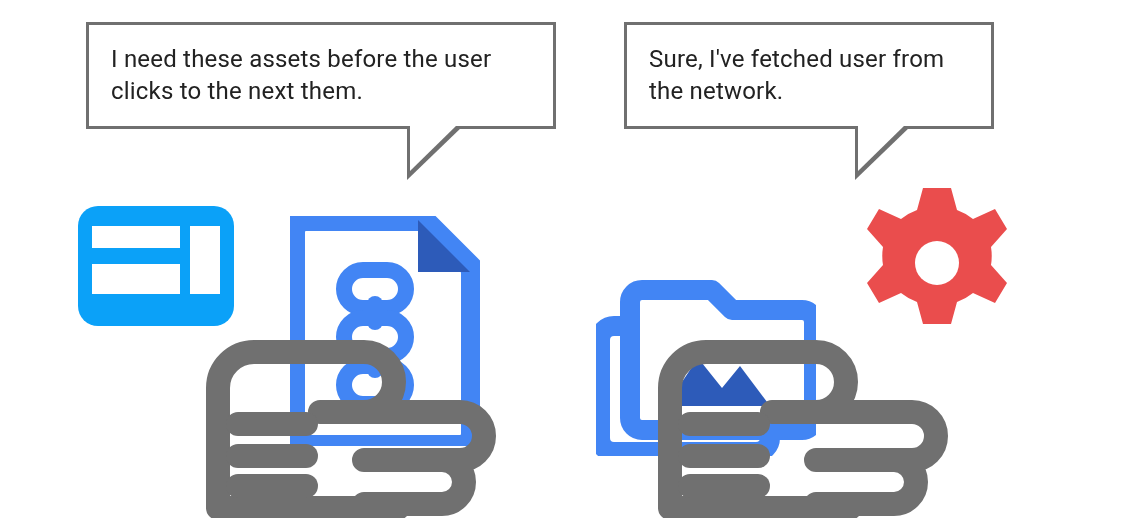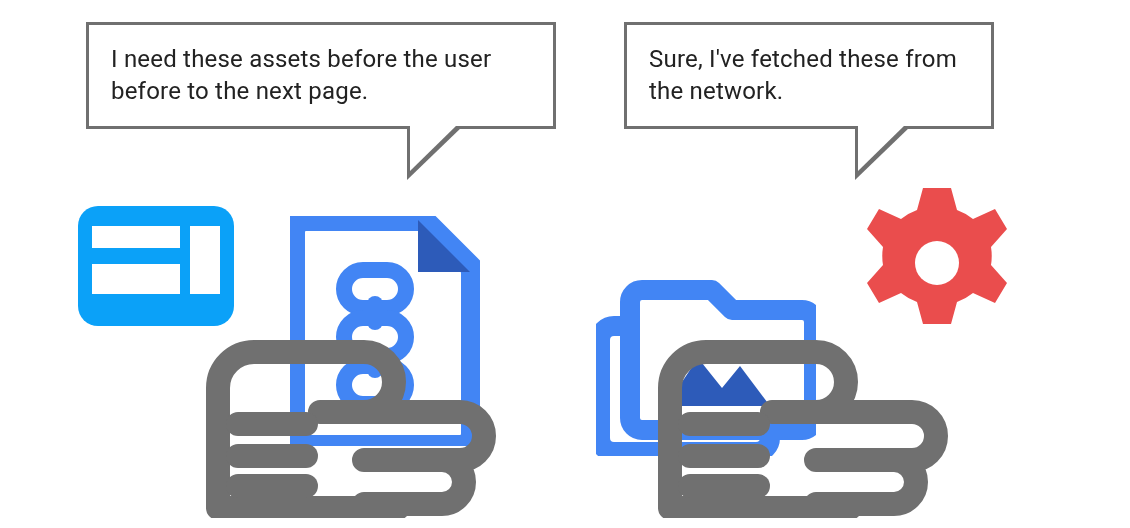--- a/index.html
+++ b/index.html
@@ -64,26 +64,26 @@
     border-top: 47px solid #fff;
   }
   .icon-abs { position: absolute; }
 </style>
 </head>
 <body>
 
 <div class="stage">
 
   <div class="speech-bubble left">
-    <span>I need these assets before the user before to the next page.</span>
+    <span>I need these assets before the user clicks to the next them.</span>
     <div class="tail"></div>
   </div>
 
   <div class="speech-bubble right">
-    <span>Sure, I've fetched these from the network.</span>
+    <span>Sure, I've fetched user from the network.</span>
     <div class="tail"></div>
   </div>
 
   <div class="icon-abs" style="left:78px; top:206px;">
     <svg width="156" height="120" viewBox="0 0 156 120">
       <rect x="0" y="0" width="156" height="120" rx="20" fill="#0BA1F8"></rect>
       <rect x="14" y="20" width="88" height="22" fill="#fff"></rect>
       <rect x="14" y="58" width="88" height="30" fill="#fff"></rect>
       <rect x="112" y="20" width="30" height="68" fill="#fff"></rect>
     </svg>

